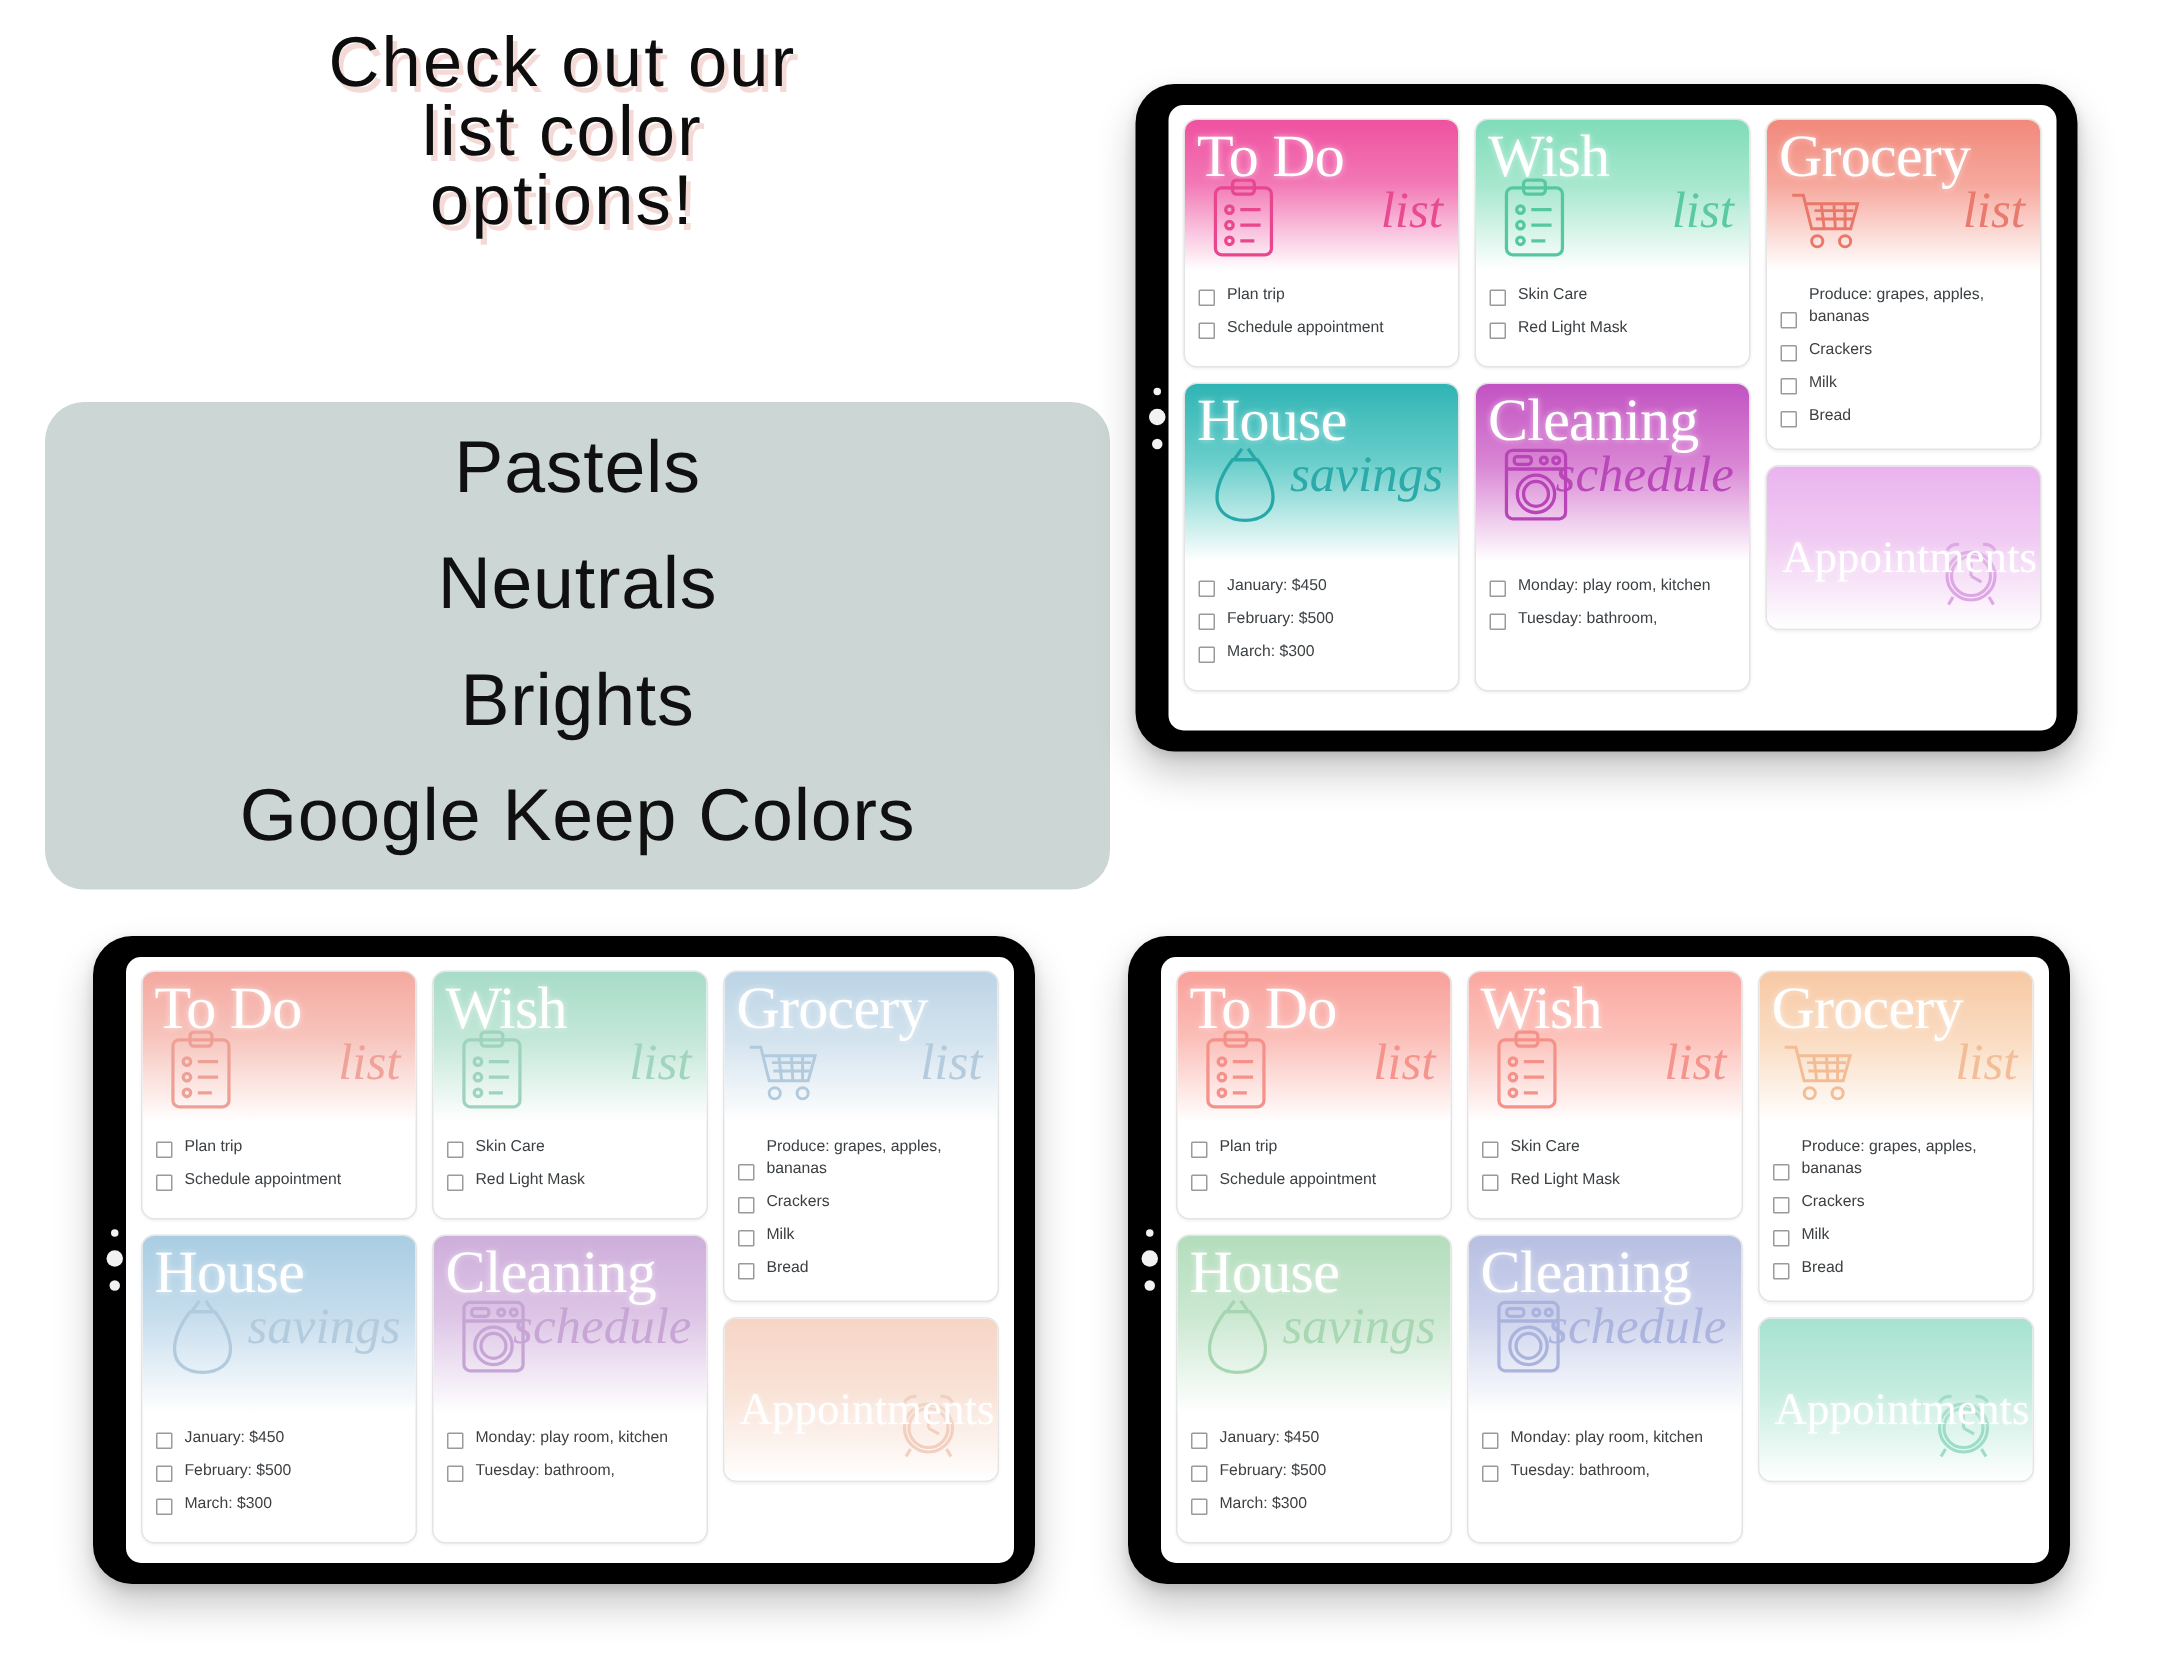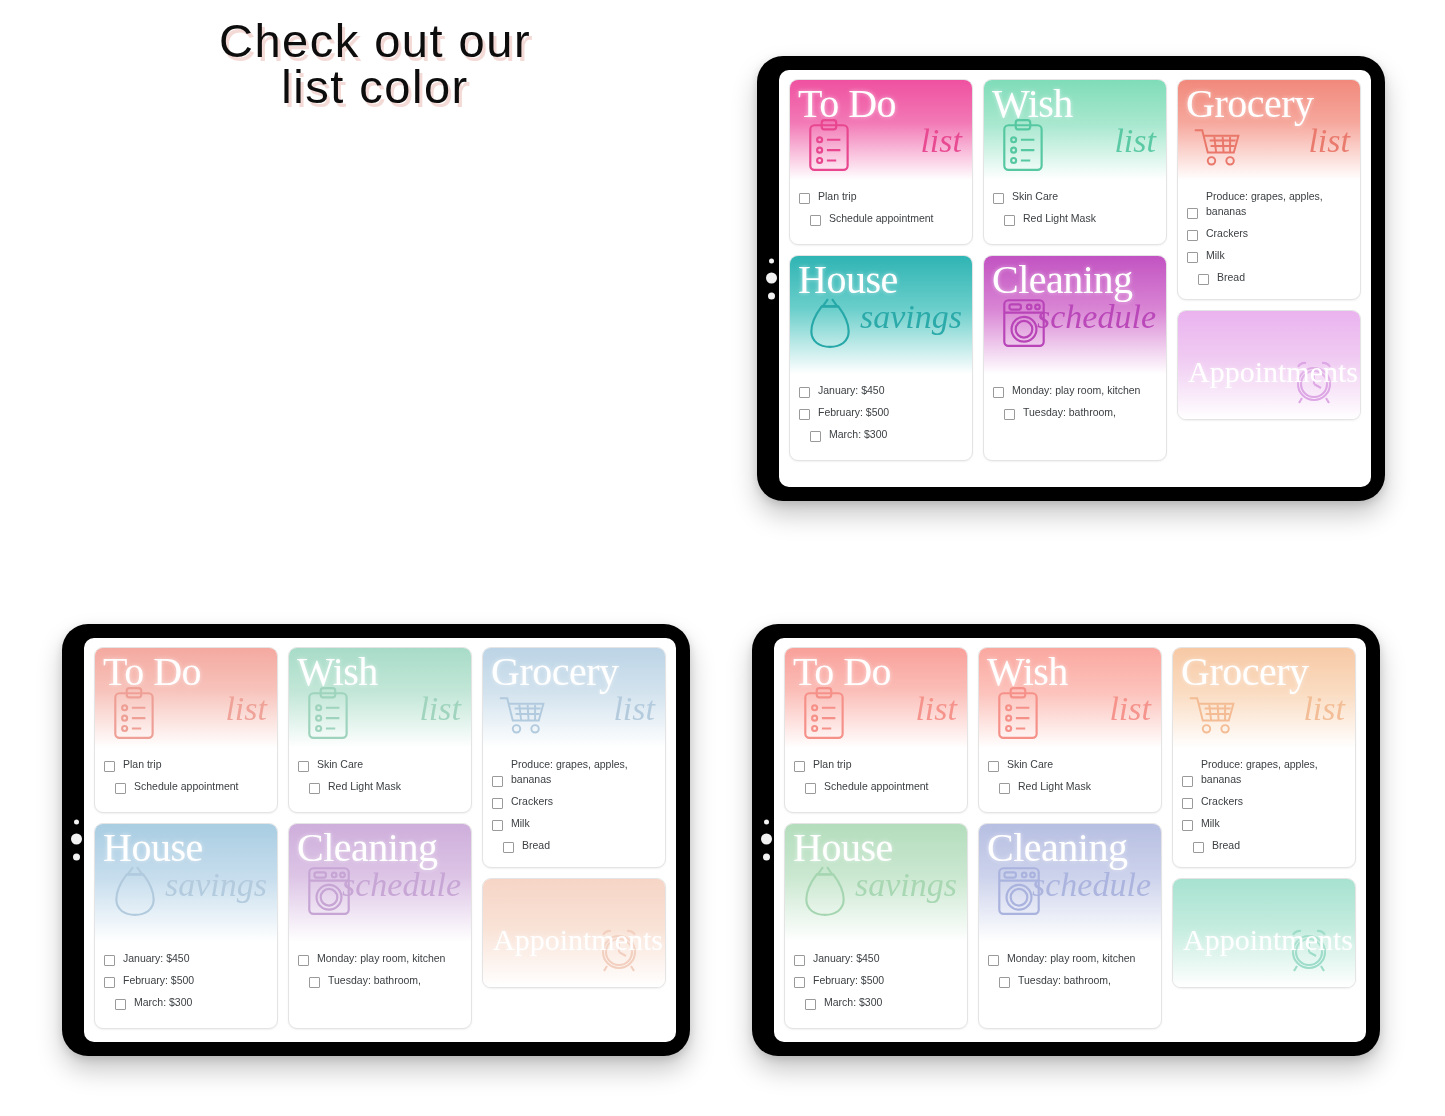--- a/index.html
+++ b/index.html
@@ -212,21 +212,21 @@
     min-height: 64px;
   }
   .note-body.tallbody { min-height: 86px; }
 
   .todo-row {
     display: flex;
     align-items: flex-end;
     gap: 8px;
     margin-bottom: 7px;
   }
-  .todo-row:last-child { margin-bottom: 0; margin-left: 11px; }
+  .todo-row:last-child { margin-bottom: 0; }
 
   .cbx {
     flex: 0 0 auto;
     width: 11px;
     height: 11px;
     border: 1px solid #9a9a9a;
     border-radius: 1px;
     background: #fff;
     margin-top: 2px;
   }
@@ -284,22 +284,29 @@
 </head>
 <body>
 
 <div id="stage">
 
   <div id="promo">
 
     <div id="promo-heading">
       <span class="hl">Check out our</span>
       <span class="hl">list color</span>
+      <span class="hl">options!</span>
     </div>
 
+    <div id="options-card">
+      <div class="option-line">Pastels</div>
+      <div class="option-line">Neutrals</div>
+      <div class="option-line">Brights</div>
+      <div class="option-line">Google Keep Colors</div>
+    </div>
 
   </div>
 
   <div class="tablet t-top">
     <div class="sensor-row">
         <i></i>
         <i></i>
       </div>
     <div class="bezel-dots">
       <span class="d-sm"></span>

